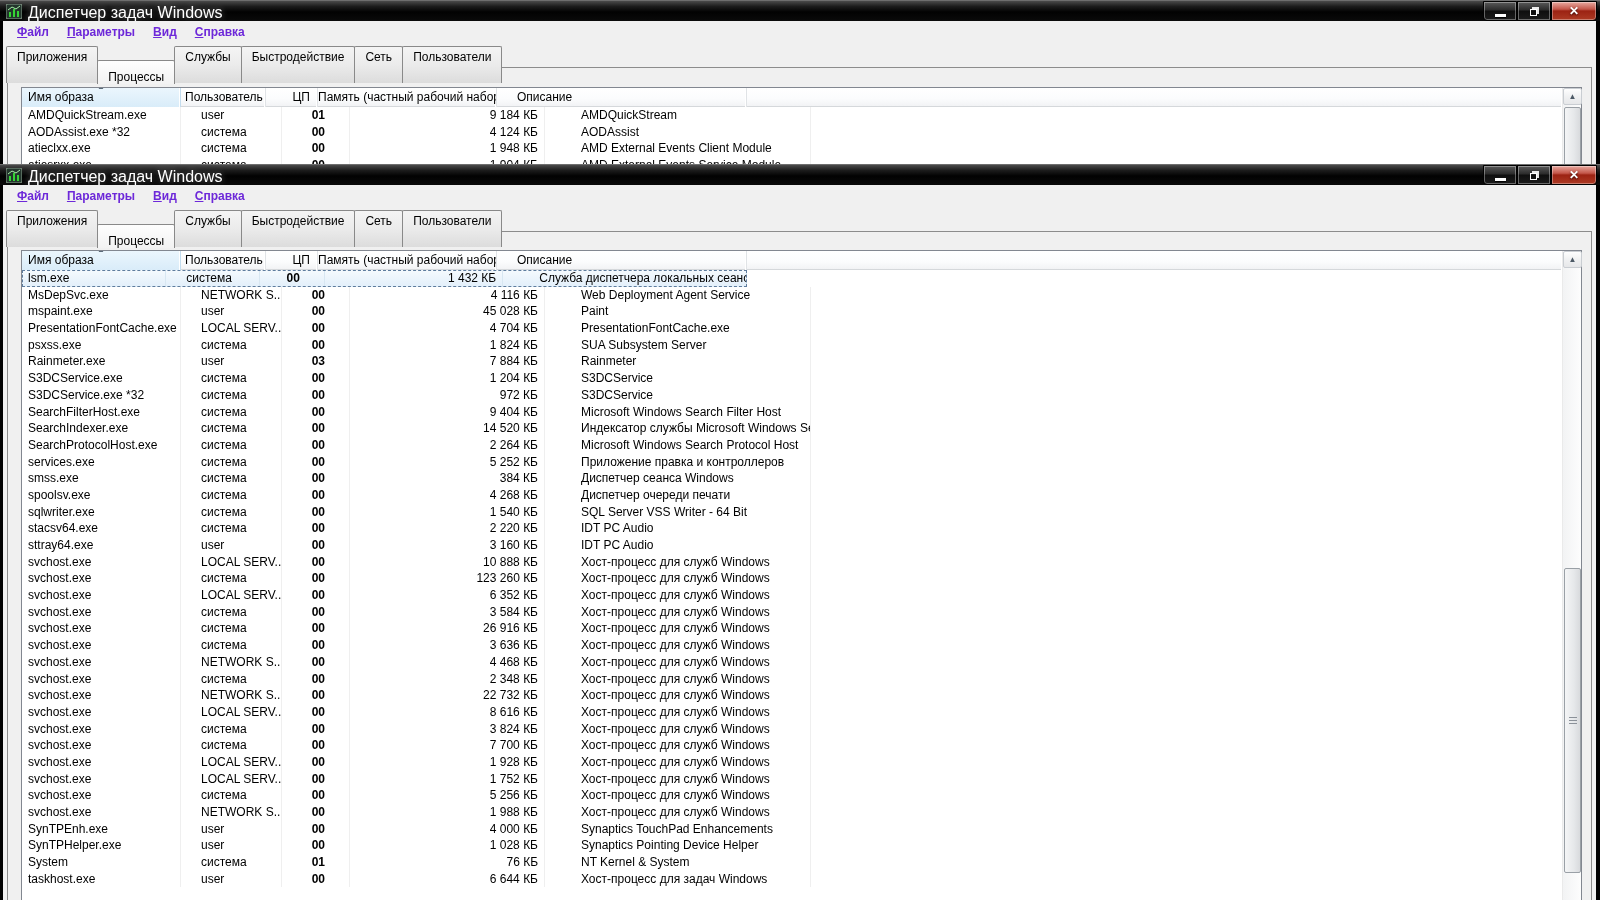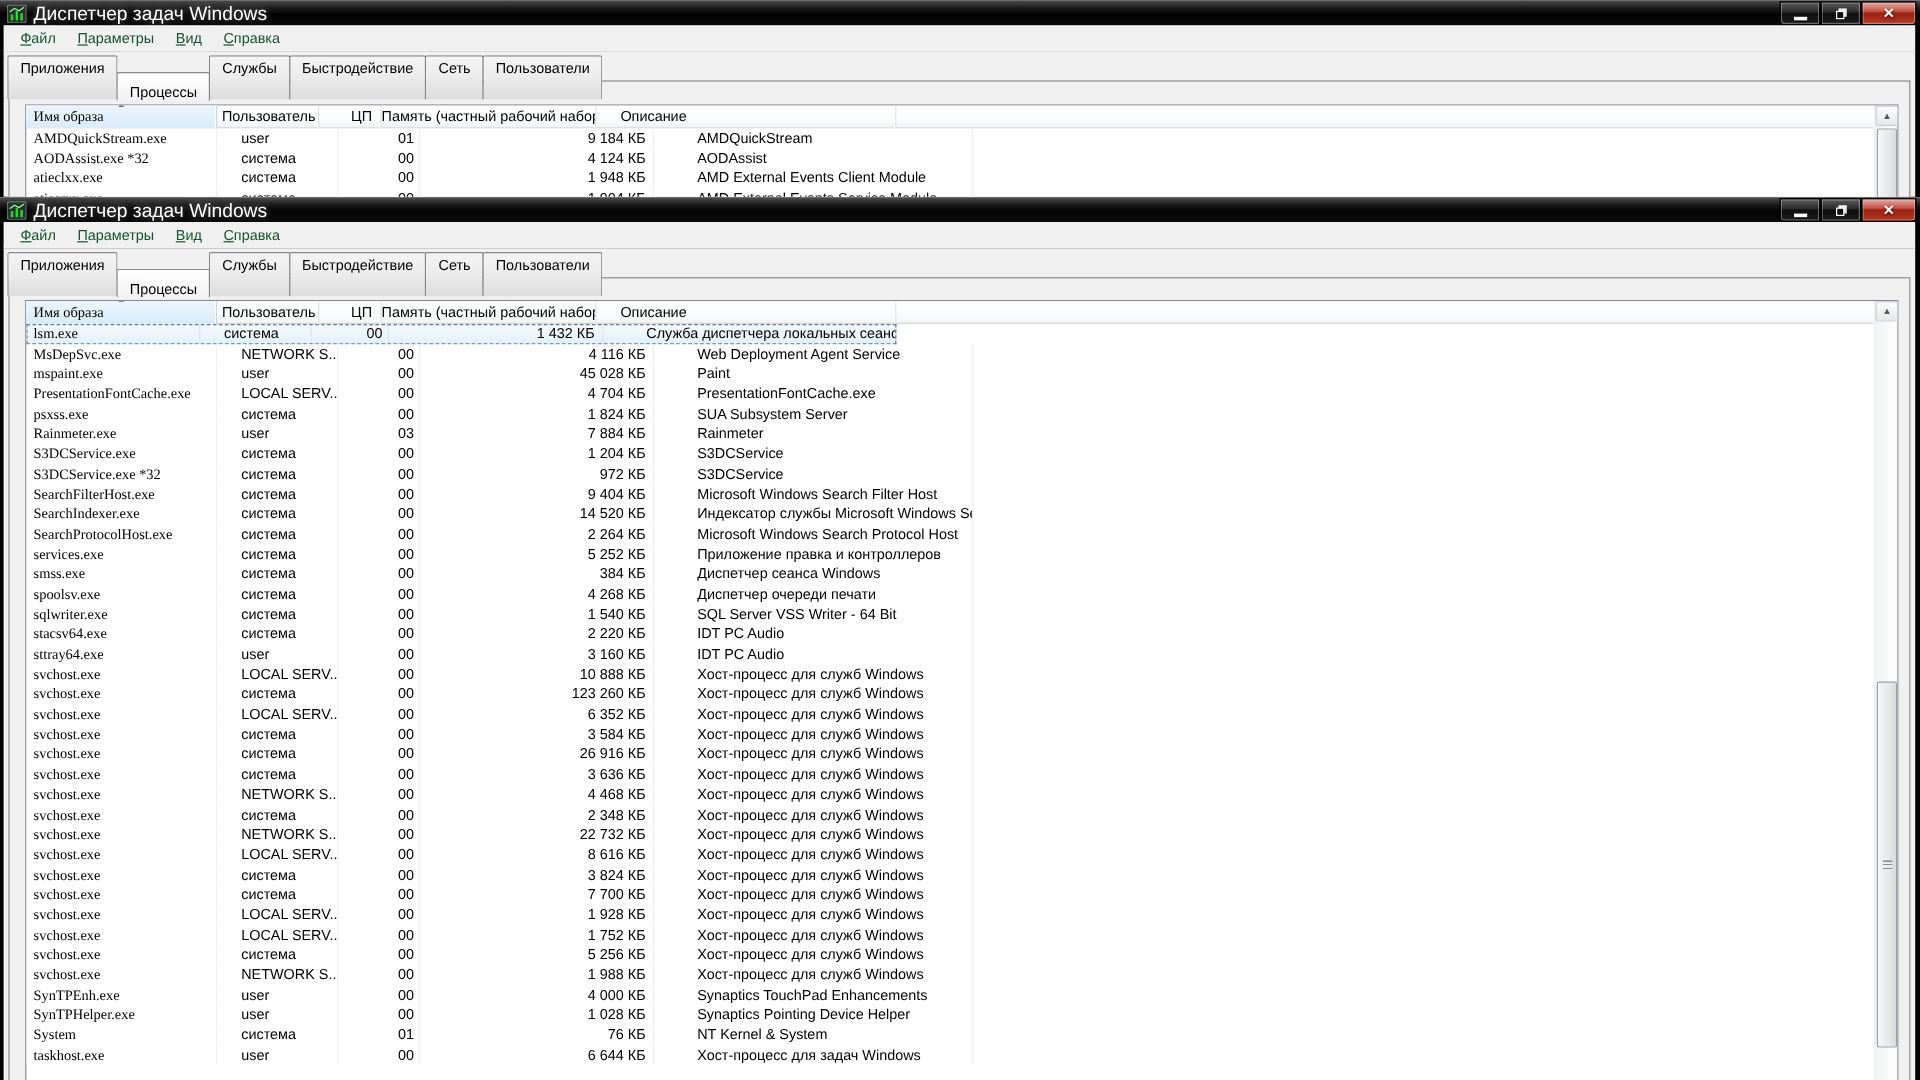--- a/index.html
+++ b/index.html
@@ -27,21 +27,21 @@
   .glyph-min { position:absolute; left:11px; top:12px; width:11px; height:3px; background:#fff;
     box-shadow:0 1px 1px #000; }
   .glyph-restore { position:absolute; left:12px; top:5px; width:7px; height:7px;
     border:1px solid #fff; background:transparent; box-shadow:2px -2px 0 -0px rgba(255,255,255,.9); margin-top:2px; }
   .glyph-close { position:absolute; left:0; top:2px; width:100%; text-align:center; color:#fff;
     font-size:12px; font-weight:bold; text-shadow:0 1px 2px #300; }
 
   
   .menubar { position:absolute; left:3px; right:4px; top:21px; height:22px; background:#f0f0f0;
     border-bottom:1px solid #f0f0f0; padding-left:5px; display:flex; align-items:center; }
-  .menu-item { display:inline-block; padding:2px 9px; color:#14532d; }
+  .menu-item { display:inline-block; padding:2px 9px; color:#6d28d9;font-weight:bold; }
   .menu-item u { text-decoration:underline; }
 
   
   .win-inner { position:absolute; left:3px; right:4px; top:43px; bottom:-600px; background:#f0f0f0; }
   .pane { position:absolute; left:4px; right:4px; top:24px; height:2000px;
     border:1px solid #8c8c8c; background:#f0f0f0; }
   .tabstrip { position:absolute; left:4px; top:3px; display:flex; align-items:flex-end; z-index:3; }
   .tab { padding:3px 10px 3px 10px; height:37px; margin-right:0px;
     background:linear-gradient(180deg,#f4f4f4 0%,#ebebeb 50%,#dcdcdc 100%);
     border:1px solid #898989; border-bottom:none; border-radius:2px 2px 0 0; margin-left:-1px;
@@ -57,31 +57,31 @@
   #win2 .listview { top:43px; }
   .lv-header { position:absolute; left:0; right:19px; top:0; height:19px; display:flex;
     background:linear-gradient(180deg,#ffffff 0%,#fbfcfd 60%,#f2f3f5 100%);
     border-bottom:1px solid #d5d8db; }
   .h-cell { height:19px; line-height:18px; border-right:1px solid #e0e3e6;
     box-shadow:inset -1px 0 0 #fff; white-space:nowrap; overflow:hidden; position:relative; }
   .h-cell.sorted { background:linear-gradient(180deg,#ebf6fd 0%,#d9ecf9 100%);
     border-right:1px solid #c2dcee; }
   .sort-arrow { position:absolute; top:-6px; left:50%; margin-left:-4px; font-size:8px;
     color:#5a6a78; line-height:10px; }
-  .c0 { width:159px; padding-left:6px;font-family:Liberation Serif, serif; }
+  .c0 { width:159px; padding-left:6px; }
   .c1 { width:85px; padding-left:4px; }
   .c2 { width:52px; text-align:right; padding-right:7px; }
   .c3 { width:179px; text-align:right; padding-right:6px; }
   .c4 { width:250px; padding-left:20px; }
   .h-filler { flex:1; border-right:none; }
 
   .lv-rows { position:absolute; left:0; right:19px; top:19px; bottom:0; overflow:hidden; }
   .lv-row { display:flex; height:16.7px; line-height:16.5px; background:#fff; position:relative;gap:16px; }
   .lv-cell { white-space:nowrap; overflow:hidden; border-right:1px solid #efefef; height:100%; }
-  .lv-row .c2 { padding-right:4px; }
+  .lv-row .c2 { padding-right:24px;font-weight:bold; }
   .lv-row.selected { width:725px;
     background:linear-gradient(180deg,#f5fafe 0%,#e2effa 100%);
     outline:1px dashed #5f7d9e; outline-offset:-1px;justify-content:space-between; }
   .lv-row.selected .lv-cell { border-right-color:#d8e7f2; }
 
   
   .vscroll { position:absolute; top:0; right:0; bottom:0; width:19px;
     background:linear-gradient(90deg,#f2f3f4 0%,#fdfdfd 100%); border-left:1px solid #eaeaea; }
   .sb-btn { position:absolute; left:0; top:0; width:19px; height:17px;
     background:linear-gradient(180deg,#fefefe 0%,#f0f1f2 50%,#e6e7e9 100%);

